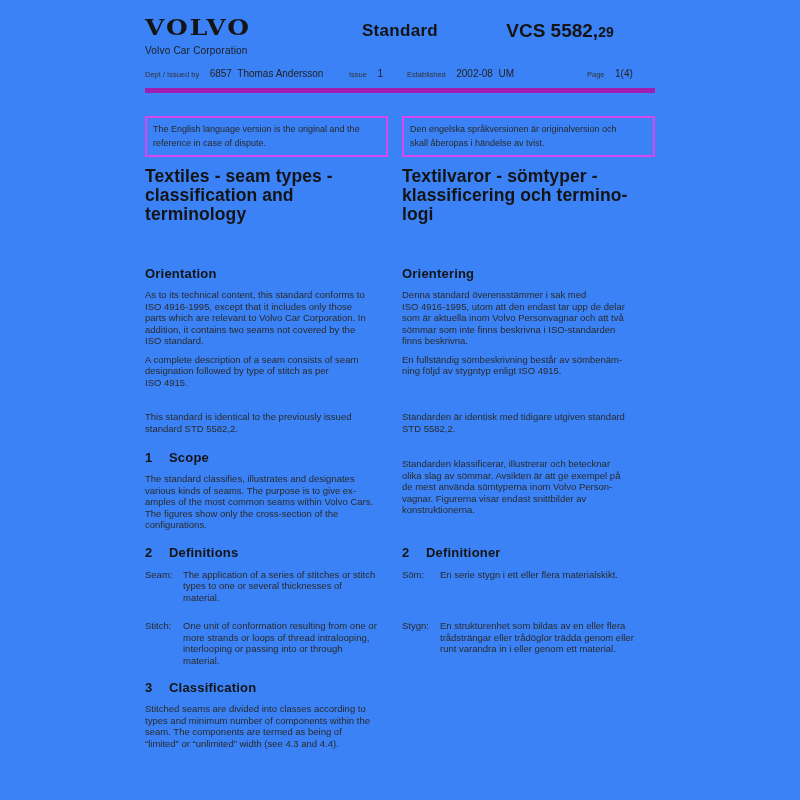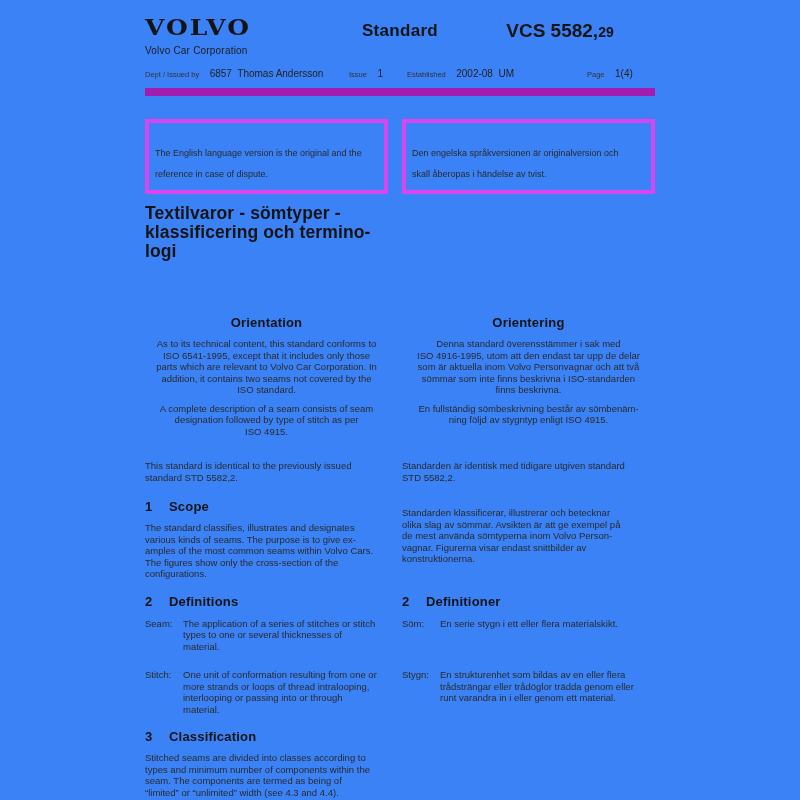--- a/index.html
+++ b/index.html
@@ -59,54 +59,54 @@
     white-space: nowrap;
   }
   .doc-num .suffix { font-size: 14px; }
 
   
   .meta {
     display: flex;
     align-items: baseline;
     margin-top: 7px;
     padding-bottom: 7px;
-    border-bottom: 8px solid #a21caf;
+    border-bottom: 5px solid #a21caf;
   }
   .meta .lbl { font-size: 7.5px; color: #333; }
   .meta .val { font-size: 10px; color: #222; white-space: pre; margin-left: 6px; }
   .m-dept { width: 204px; }
   .m-issue { width: 58px; }
   .m-est { flex: 1; }
   .m-page { width: 68px; }
 
   
   .row {
     display: grid;
     grid-template-columns: 243px 1fr;
     column-gap: 14px;
   }
   .row-notices { margin-top: 23px; }
   .notice {
-    border: 4px solid #d946ef;
-    padding: 20px 6px 5px 6px;
+    border: 2px solid #d946ef;
+    padding: 4px 6px 5px 6px;
     font-size: 9px;
-    line-height: 21px;
+    line-height: 14px;
     white-space: pre-line;
     color: #2a2a2a;
   }
   .row-titles { margin-top: 10px; }
   .doc-title {
     font-size: 17.5px;
     line-height: 19px;
     font-weight: bold;
     color: #141414;
     white-space: pre-line;
     letter-spacing: 0.1px;
   }
-  .row-orientation { margin-top: 54px; text-align: center; }
+  .row-orientation { margin-top: 42px; }
   .sec-head {
     font-size: 13px;
     font-weight: bold;
     color: #141414;
     letter-spacing: 0.2px;
   }
   .sec-head .num { display: inline-block; width: 24px; }
   .para {
     font-size: 9.5px;
     line-height: 11.5px;
@@ -167,30 +167,33 @@
     </div>
 
     <div class="row row-notices">
       <div class="notice">The English language version is the original and the
 reference in case of dispute.</div>
       <div class="notice">Den engelska språkversionen är originalversion och
 skall åberopas i händelse av tvist.</div>
     </div>
 
     <div class="row row-titles">
+      <div class="doc-title">Textiles - seam types -
+classification and
+terminology</div>
       <div class="doc-title">Textilvaror - sömtyper -
 klassificering och termino-
 logi</div>
     </div>
 
     <div class="row row-orientation">
       <div>
         <div class="sec-head">Orientation</div>
         <div class="para first">As to its technical content, this standard conforms to
-ISO 6541-1995, except that it includes only those
+ISO 4916-1995, except that it includes only those
 parts which are relevant to Volvo Car Corporation. In
 addition, it contains two seams not covered by the
 ISO standard.</div>
         <div class="para">A complete description of a seam consists of seam
 designation followed by type of stitch as per
 ISO 4915.</div>
       </div>
       <div>
         <div class="sec-head">Orientering</div>
         <div class="para first">Denna standard överensstämmer i sak med

